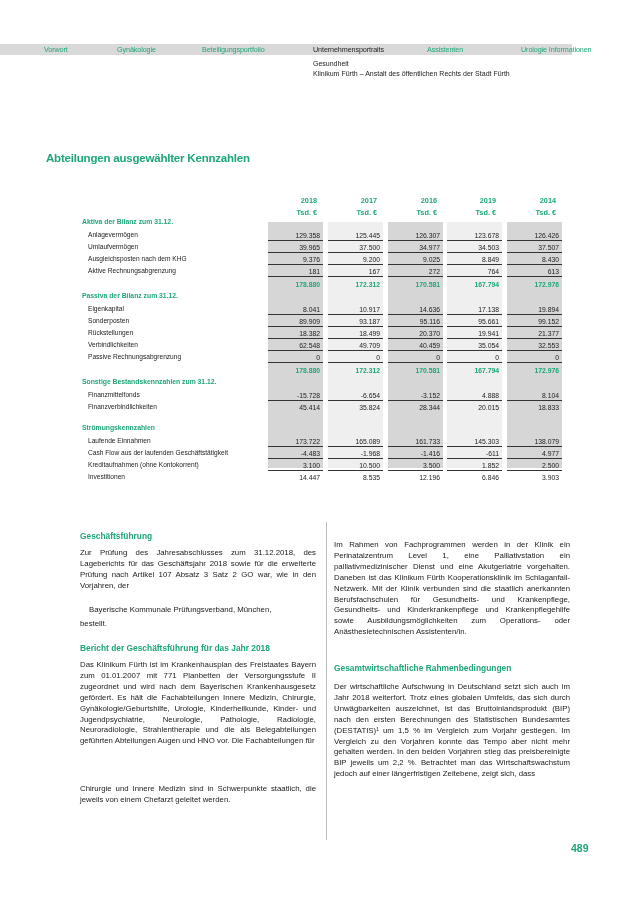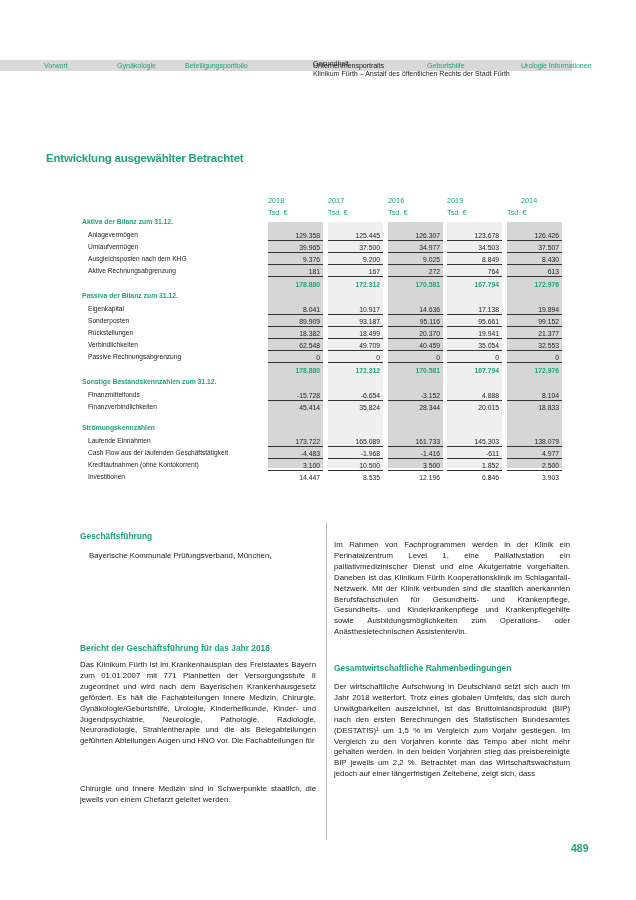--- a/index.html
+++ b/index.html
@@ -1,74 +1,74 @@
 <!DOCTYPE html>
 <html><head>
 <meta charset="utf-8">
 <style>
   * { box-sizing: border-box; margin: 0; padding: 0; }
   html, body { width: 636px; height: 900px; background: #ffffff; overflow: hidden; }
   body { position: relative; font-family: "Liberation Sans", sans-serif; color: #1a1a1a; }
 
-  .navbar { position: absolute; left: 0; top: 44px; width: 572px; height: 11px; background: #d9d9d9; margin-top: 16px; }
+  .navbar { position: absolute; left: 0; top: 44px; width: 572px; height: 11px; background: #d9d9d9; }
   .nav-item { position: absolute; top: 0; height: 11px; line-height: 11px; font-size: 7.2px; color: #1ea67a; white-space: nowrap; letter-spacing: -0.1px; cursor: pointer; }
   .nav-item.active { color: #222; }
 
   .subhead { position: absolute; left: 313px; font-size: 7px; color: #222; white-space: nowrap; }
 
   .page-title { position: absolute; left: 46px; top: 152px; font-size: 11.5px; font-weight: bold; color: #1ea67a; letter-spacing: -0.2px; }
 
   .colbg { position: absolute; top: 222px; height: 246px; width: 55px; }
   .colbg.dark { background: #d6d6d6; }
   .colbg.light { background: #efefef; }
 
-  .year { position: absolute; width: 55px; text-align: left; font-size: 7.3px; font-weight: normal; color: #1ea67a; padding-right: 6px; }
+  .year { position: absolute; width: 55px; text-align: right; font-size: 7.3px; font-weight: bold; color: #1ea67a; padding-right: 6px; }
 
   .sec-head { position: absolute; left: 82px; font-size: 6.8px; font-weight: bold; color: #1ea67a; white-space: nowrap; }
   .row-label { position: absolute; left: 88px; font-size: 6.6px; color: #222; white-space: nowrap; }
   .cell { position: absolute; width: 55px; height: 11px; text-align: right; font-size: 6.8px; line-height: 11px; color: #222; padding-right: 3px; }
   .cell.bord { border-bottom: 1.6px solid #333; }
   .cell.total { color: #1ea67a; font-weight: bold; }
 
   .h-green { position: absolute; font-size: 8.4px; font-weight: bold; color: #1ea67a; white-space: nowrap; }
   .para { position: absolute; font-size: 7.8px; line-height: 10.9px; color: #1a1a1a; text-align: justify; }
   .para p { margin: 0; }
   .vline { position: absolute; left: 326px; top: 522px; width: 1px; height: 318px; background: #bbbbbb; }
 
   .page-num { position: absolute; left: 571px; top: 842px; font-size: 10.5px; font-weight: bold; color: #1ea67a; }
 </style>
 </head>
 <body>
 
 <div class="navbar">
   <span class="nav-item" style="left:44px">Vorwort</span>
   <span class="nav-item" style="left:117px">Gynäkologie</span>
-  <span class="nav-item" style="left:185px">Beteiligungsportfolio</span>
+  <span class="nav-item" style="left:202px">Beteiligungsportfolio</span>
   <span class="nav-item active" style="left:313px">Unternehmensportraits</span>
-  <span class="nav-item" style="left:427px">Geburtshilfe</span>
+  <span class="nav-item" style="left:427px">Assistenten</span>
   <span class="nav-item" style="left:521px">Urologie Informationen</span>
 </div>
 
 <div class="subhead" style="top:60px">Gesundheit</div>
 <div class="subhead" style="top:70px">Klinikum Fürth – Anstalt des öffentlichen Rechts der Stadt Fürth</div>
 
-<div class="page-title">Entwicklung ausgewählter Betrachtet</div>
+<div class="page-title">Abteilungen ausgewählter Kennzahlen</div>
 
 <div class="colbg dark" style="left:268px"></div>
 <div class="colbg light" style="left:328px"></div>
 <div class="colbg dark" style="left:388px"></div>
 <div class="colbg light" style="left:447px"></div>
 <div class="colbg dark" style="left:507px"></div>
 
 <div>
   <div class="year" style="left:268px;top:196px">2018</div>
   <div class="year" style="left:328px;top:196px">2017</div>
   <div class="year" style="left:388px;top:196px">2016</div>
   <div class="year" style="left:447px;top:196px">2019</div>
-  <div class="year" style="left:521px;top:196px">2014</div>
+  <div class="year" style="left:507px;top:196px">2014</div>
   <div class="year" style="left:268px;top:208px">Tsd. €</div>
   <div class="year" style="left:328px;top:208px">Tsd. €</div>
   <div class="year" style="left:388px;top:208px">Tsd. €</div>
   <div class="year" style="left:447px;top:208px">Tsd. €</div>
   <div class="year" style="left:507px;top:208px">Tsd. €</div>
 </div>
 
 <div id="table-body">
     <div class="sec-head" style="top: 218px;">Aktiva der Bilanz zum 31.12.</div>
     <div class="row-label" style="top: 231px;">Anlagevermögen</div>
@@ -171,21 +171,23 @@
     <div class="row-label" style="top: 473px;">Investitionen</div>
     <div class="cell" style="left: 268px; top: 472px;">14.447</div>
     <div class="cell" style="left: 328px; top: 472px;">8.535</div>
     <div class="cell" style="left: 388px; top: 472px;">12.196</div>
     <div class="cell" style="left: 447px; top: 472px;">6.846</div>
     <div class="cell" style="left: 507px; top: 472px;">3.903</div>
   </div>
 
 <div class="h-green" style="left:80px;top:531px">Geschäftsführung</div>
 <div class="para" style="left:80px;top:548px;width:236px">
-  <p style="padding-left:9px;margin-top:3px">Bayerische Kommunale Prüfungsverband, München,</p>
+  <p>Zur Prüfung des Jahresabschlusses zum 31.12.2018, des Lageberichts für das Geschäftsjahr 2018 sowie für die erweiterte Prüfung nach Artikel 107 Absatz 3 Satz 2 GO war, wie in den Vorjahren, der</p>
+  <p style="padding-left:9px;margin-top:13px">Bayerische Kommunale Prüfungsverband, München,</p>
+  <p style="margin-top:3px">bestellt.</p>
 </div>
 
 <div class="h-green" style="left:80px;top:643px">Bericht der Geschäftsführung für das Jahr 2018</div>
 <div class="para" style="left:80px;top:660px;width:236px">Das Klinikum Fürth ist im Krankenhausplan des Freistaates Bayern zum 01.01.2007 mit 771 Planbetten der Versorgungsstufe II zugeordnet und wird nach dem Bayerischen Krankenhausgesetz gefördert. Es hält die Fachabteilungen Innere Medizin, Chirurgie, Gynäkologie/Geburtshilfe, Urologie, Kinderheilkunde, Kinder- und Jugendpsychiatrie, Neurologie, Pathologie, Radiologie, Neuroradiologie, Strahlentherapie und die als Belegabteilungen geführten Abteilungen Augen und HNO vor. Die Fachabteilungen für</div>
 <div class="para" style="left:80px;top:784px;width:236px">Chirurgie und Innere Medizin sind in Schwerpunkte staatlich, die jeweils von einem Chefarzt geleitet werden.</div>
 
 <div class="vline"></div>
 
 <div class="para" style="left:334px;top:540px;width:236px">Im Rahmen von Fachprogrammen werden in der Klinik ein Perinatalzentrum Level 1, eine Palliativstation ein palliativmedizinischer Dienst und eine Akutgeriatrie vorgehalten. Daneben ist das Klinikum Fürth Kooperationsklinik im Schlaganfall-Netzwerk. Mit der Klinik verbunden sind die staatlich anerkannten Berufsfachschulen für Gesundheits- und Krankenpflege, Gesundheits- und Kinderkrankenpflege und Krankenpflegehilfe sowie Ausbildungsmöglichkeiten zum Operations- oder Anästhesietechnischen Assistenten/in.</div>
 <div class="h-green" style="left:334px;top:663px">Gesamtwirtschaftliche Rahmenbedingungen</div>

